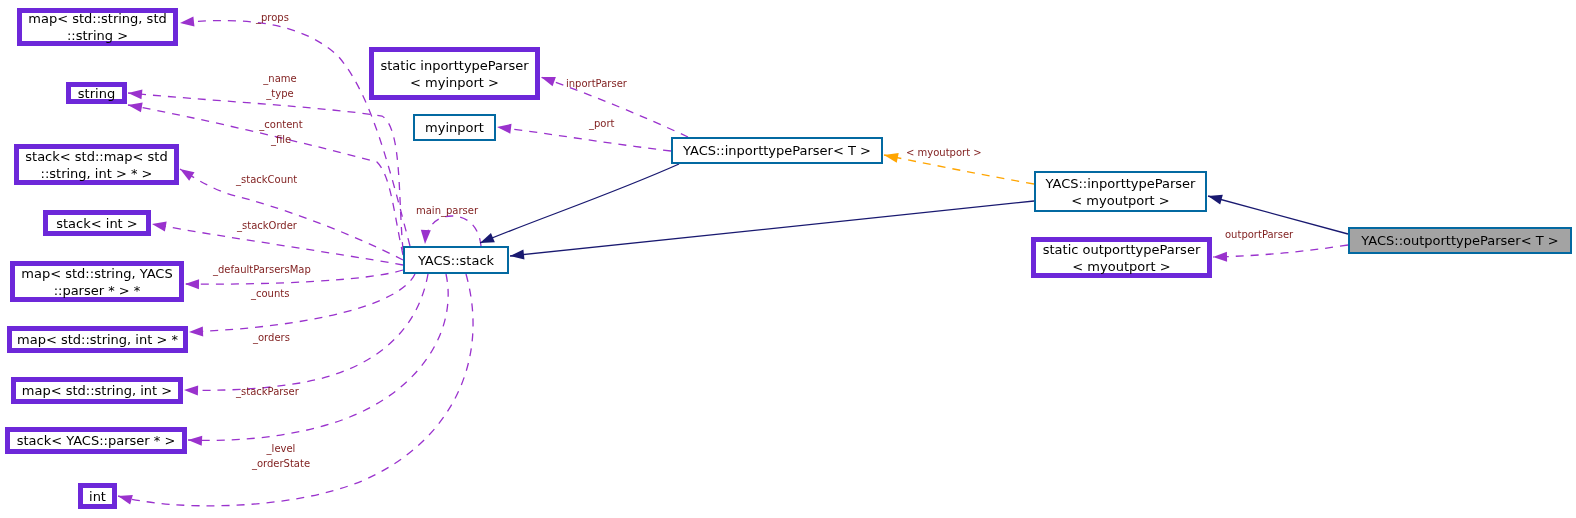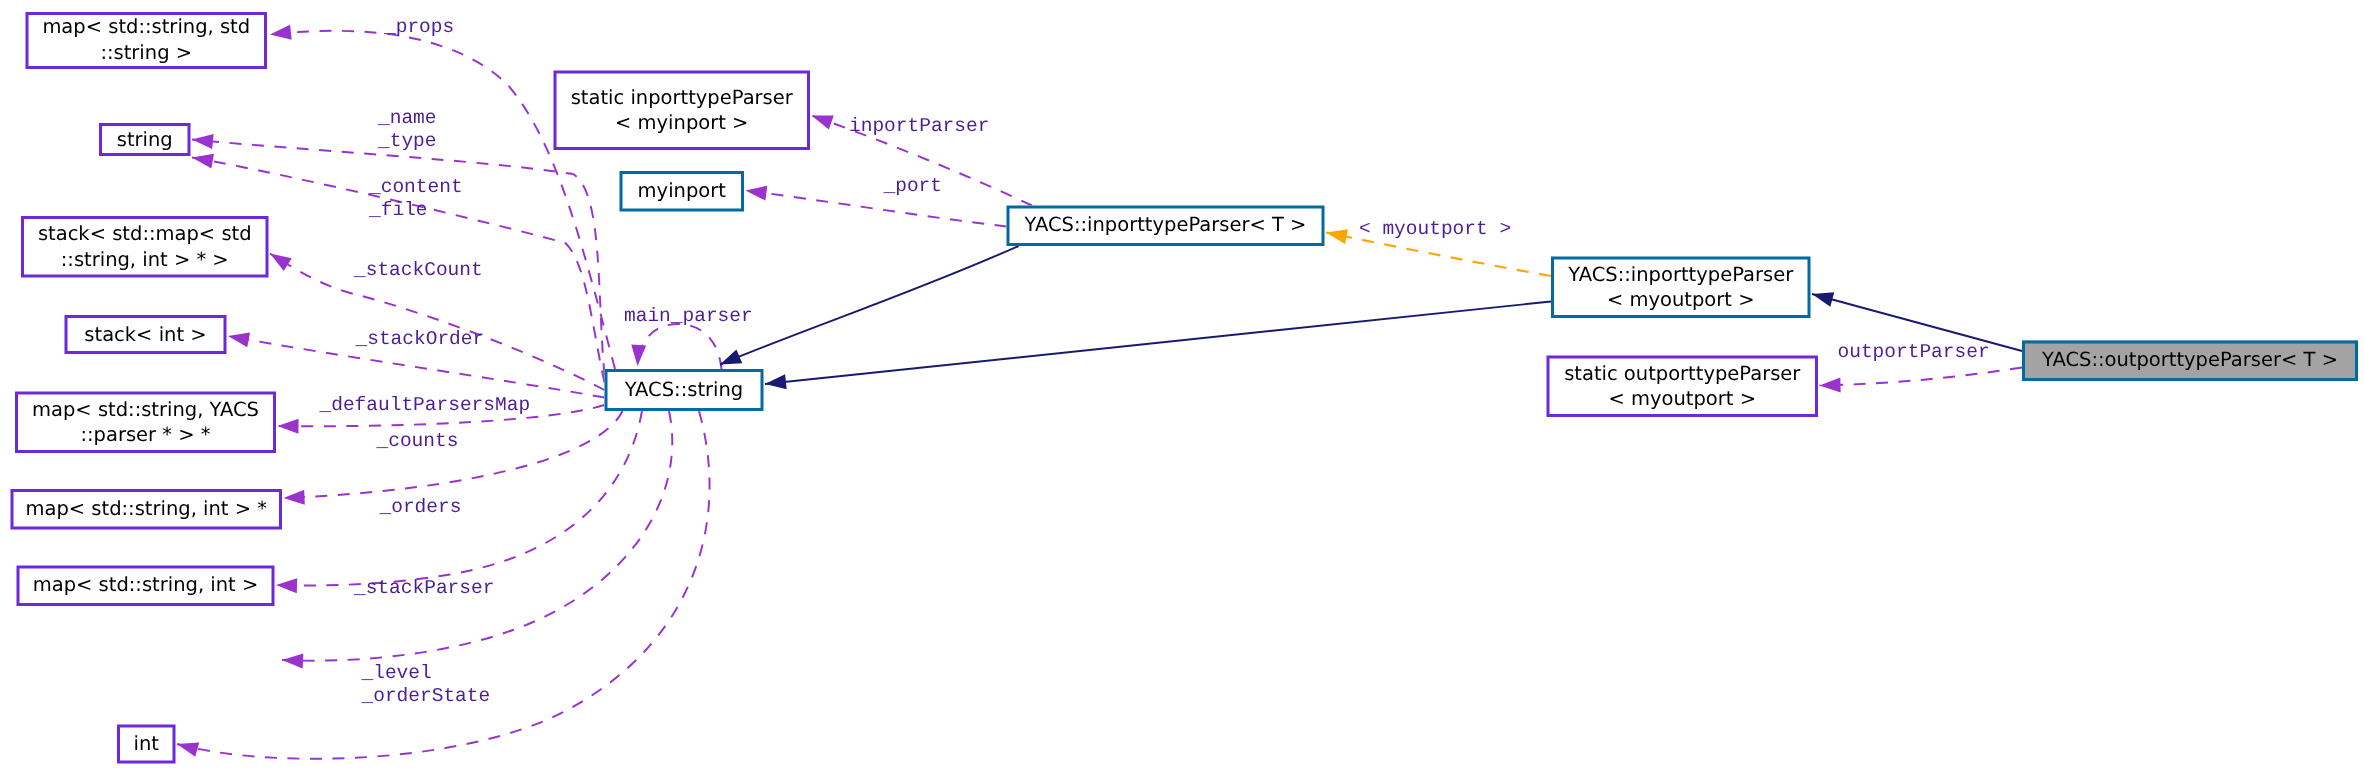--- a/index.html
+++ b/index.html
@@ -13,42 +13,41 @@
   }
   .edges {
     position: absolute;
     left: 0; top: 0;
     width: 1576px; height: 518px;
   }
   .node {
     position: absolute;
     box-sizing: border-box;
     background: #ffffff;
-    border: 2px solid #6d28d9;
+    border: 5px solid #6d28d9;
     color: #000000;
     font-size: 13px;
     line-height: 17px;
     display: flex;
     align-items: center;
     justify-content: center;
     text-align: center;
     white-space: pre-line;
     padding: 0 4px;
   }
   .node.doc { border: 2px solid #0369a1; }
   .node.current { background: #a3a3a3; }
   .elabel {
     position: absolute;
-    color: #4c1d95;
-    font-size: 13px;
+    color: #7f1d1d;
+    font-size: 10px;
     line-height: 15px;
     white-space: pre-line;
-    font-family: Liberation Mono, monospace;
   }
-  .elabel.center { }
+  .elabel.center { text-align: center; }
 </style>
 </head>
 <body>
 
 <div class="canvas">
 
   <svg class="edges" viewBox="0 0 1576 518" xmlns="http://www.w3.org/2000/svg">
     <defs>
       <marker id="arr-purple" markerWidth="16" markerHeight="12" refX="15" refY="6" orient="auto" markerUnits="userSpaceOnUse">
         <path d="M1,1 L15,6 L1,11 Z" fill="#9a32cd"></path>
@@ -90,25 +89,26 @@
   <div class="node" style="left:17px;  top:8px;   width:161px; height:38px">map&lt; std::string, std
 ::string &gt;</div>
   <div class="node" style="left:66px;  top:82px;  width:61px;  height:22px">string</div>
   <div class="node" style="left:14px;  top:144px; width:165px; height:41px">stack&lt; std::map&lt; std
 ::string, int &gt; * &gt;</div>
   <div class="node" style="left:43px;  top:210px; width:108px; height:26px">stack&lt; int &gt;</div>
   <div class="node" style="left:7px;   top:326px; width:181px; height:27px">map&lt; std::string, int &gt; *</div>
   <div class="node" style="left:10px;  top:261px; width:174px; height:41px">map&lt; std::string, YACS
 ::parser * &gt; *</div>
   <div class="node" style="left:11px;  top:377px; width:172px; height:27px">map&lt; std::string, int &gt;</div>
+  <div class="node" style="left:5px;   top:427px; width:182px; height:27px">stack&lt; YACS::parser * &gt;</div>
   <div class="node" style="left:78px;  top:483px; width:39px;  height:26px">int</div>
   <div class="node" style="left:369px; top:47px;  width:171px; height:53px">static inporttypeParser
 &lt; myinport &gt;</div>
   <div class="node doc" style="left:413px; top:114px; width:83px;  height:27px">myinport</div>
-  <div class="node doc" style="left:403px; top:246px; width:106px; height:28px">YACS::string</div>
+  <div class="node doc" style="left:403px; top:246px; width:106px; height:28px">YACS::stack</div>
   <div class="node doc" style="left:671px; top:137px; width:212px; height:27px">YACS::inporttypeParser&lt; T &gt;</div>
   <div class="node doc" style="left:1034px; top:171px; width:173px; height:41px">YACS::inporttypeParser
 &lt; myoutport &gt;</div>
   <div class="node" style="left:1031px; top:237px; width:181px; height:41px">static outporttypeParser
 &lt; myoutport &gt;</div>
   <div class="node doc current" style="left:1348px; top:227px; width:224px; height:27px">YACS::outporttypeParser&lt; T &gt;</div>
 
   <div class="elabel" style="left:256px; top:10px">_props</div>
   <div class="elabel center" style="left:252px; top:71px; width:56px">_name
 _type</div>

